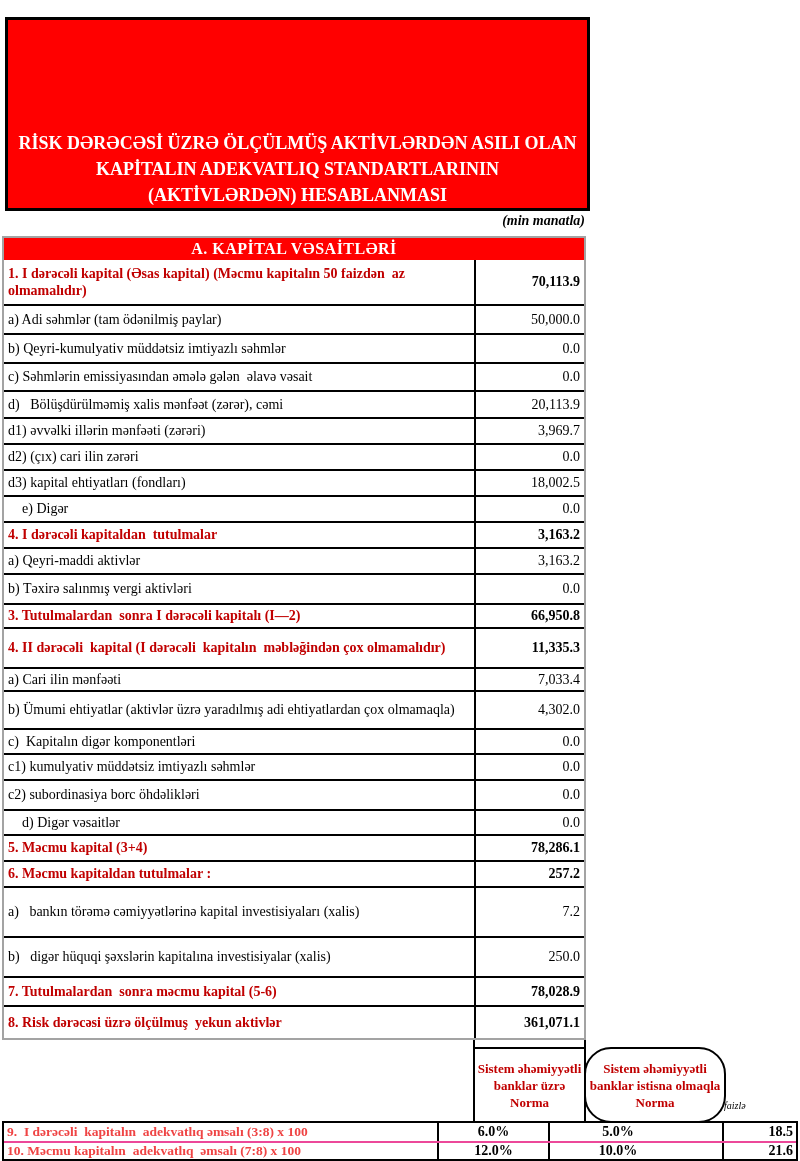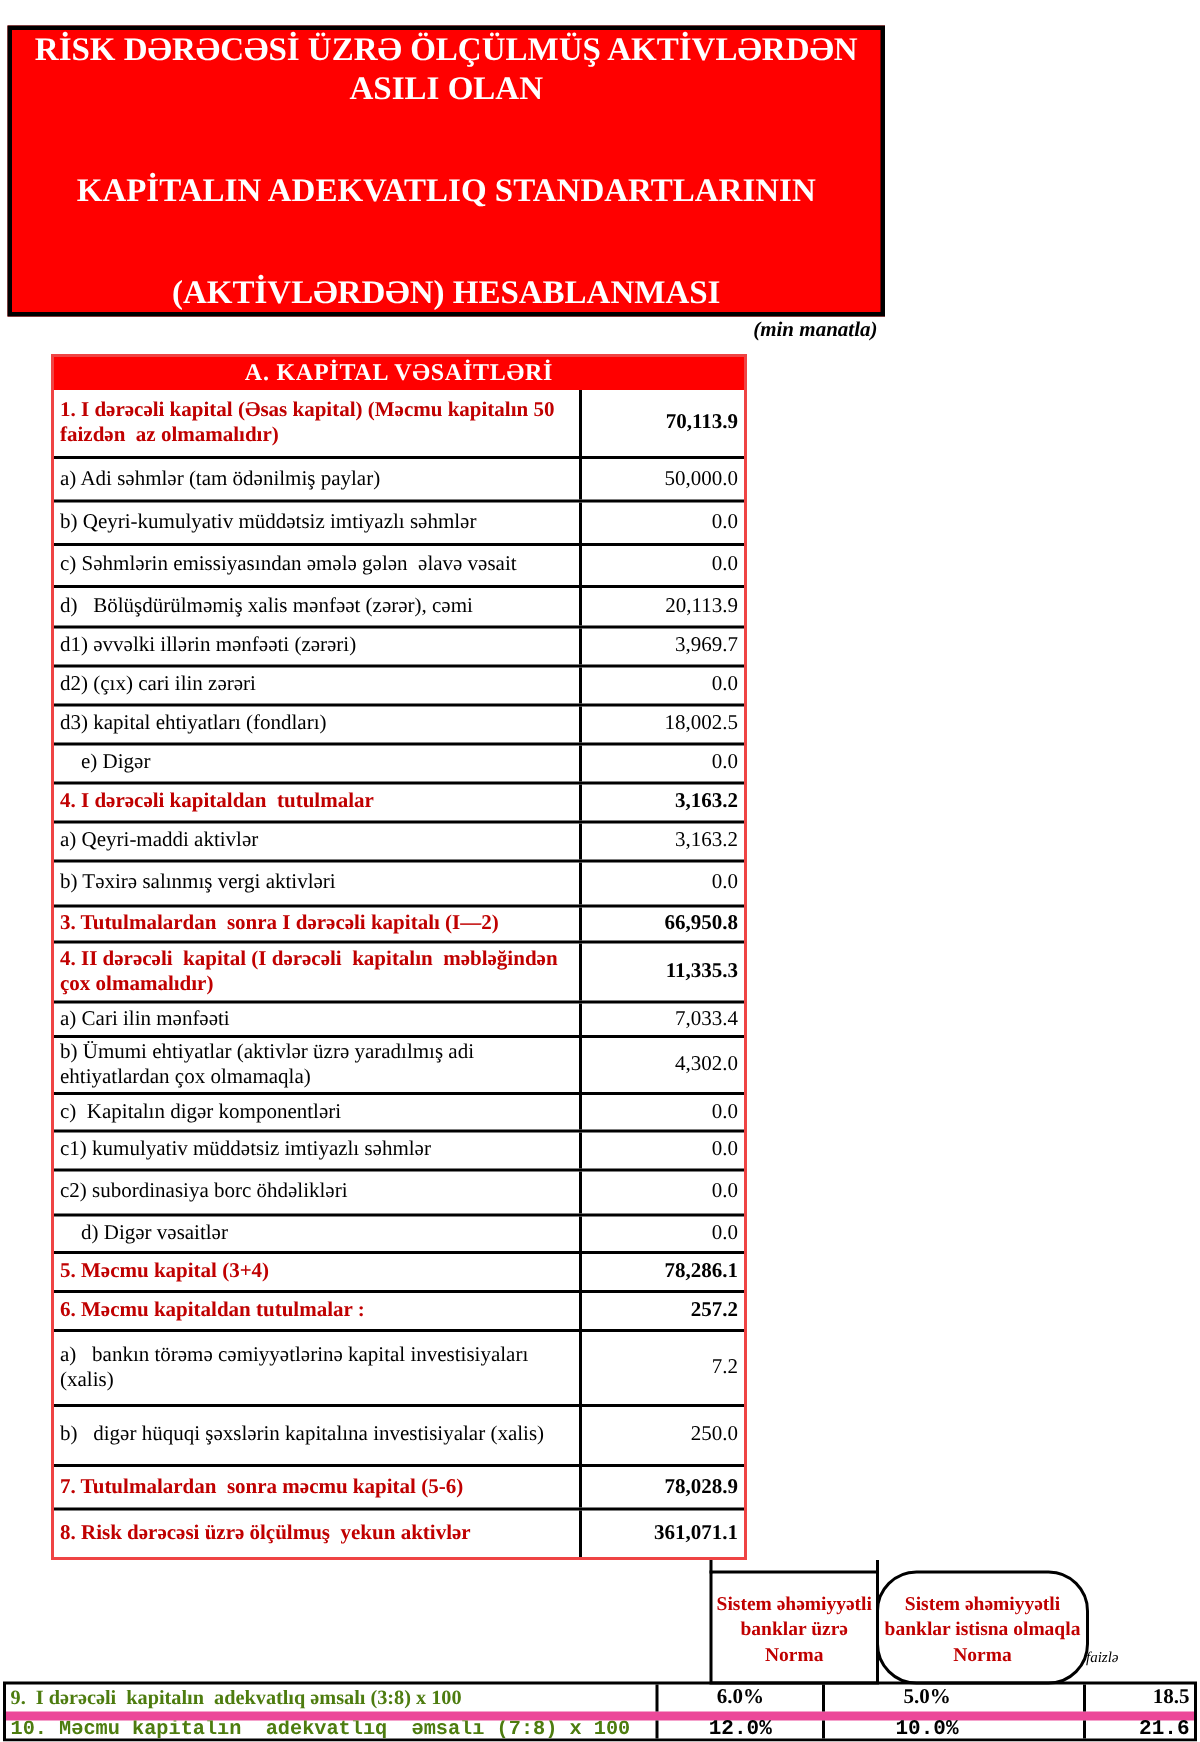--- a/index.html
+++ b/index.html
@@ -8,35 +8,35 @@
     width:800px; height:1161px; position:relative;
     font-family:"Liberation Serif", serif;
     color:#000;
   }
   .page { position:absolute; inset:0; width:800px; height:1161px; }
 
   
   .title-box{
     position:absolute; left:5px; top:17px; width:585px; height:194px;
     background:#FF0000; border:3px solid #000;
-    display:flex; flex-direction:column; justify-content:space-between; align-items:center;
-    color:#ffffff; font-weight:bold; font-size:22px; line-height:26px;
+    display:flex; flex-direction:column; justify-content:flex-end; align-items:center;
+    color:#ffffff; font-weight:bold; font-size:18px; line-height:26px;
     text-align:center; padding:0 6px;
   }
 
   
   .unit-note{
     position:absolute; left:5px; top:213px; width:580px;
     text-align:right; font-style:italic; font-weight:bold; font-size:14px;
   }
 
   
   .main-table{
-    position:absolute; left:2px; top:236px; width:464px;
-    border:2px solid #ef4444; background:#fff;margin-left:32px;
+    position:absolute; left:2px; top:236px; width:584px;
+    border:2px solid #a3a3a3; background:#fff;
   }
   .section-header{
     height:22px; background:#FF0000; color:#fff;
     font-weight:bold; font-size:16px; letter-spacing:.5px;
     display:flex; align-items:center; justify-content:center;
   }
   .trow{ display:flex; border-top:2px solid #000; }
   .trow .lbl{
     flex:1; display:flex; align-items:center;
     font-size:14px; line-height:1.22; padding:1px 4px;
@@ -60,24 +60,24 @@
     color:#C00000; font-weight:bold; font-size:13px; line-height:17px; padding:1px 2px;
   }
   .norm-hdr.h1{ left:471px; width:113px; height:76px; }
   .norm-hdr.h2{ left:582px; width:142px; height:76px;border-radius:27px; }
   .faizle{
     position:absolute; right:2px; top:60px; width:72px;
     font-style:italic; font-size:10px;
   }
   .bottom-rows{ position:absolute; left:0; top:81px; width:796px; border:2px solid #000; }
   .brow{ display:flex; height:18px; }
-  .brow + .brow{ border-top:6px solid #ec4899;font-family:Liberation Mono, monospace; }
+  .brow + .brow{ border-top:2px solid #ec4899; }
   .brow .blbl{
     flex:1; display:flex; align-items:center;
-    color:#4d7c0f; font-weight:bold; font-size:13.5px; padding:0 3px;
+    color:#ef4444; font-weight:bold; font-size:13.5px; padding:0 3px;
     white-space:pre-wrap; overflow:hidden;
   }
   .brow .bval{
     border-left:2px solid #000; display:flex; align-items:center;
     font-weight:bold; font-size:14px;
   }
   .brow .v1{ width:111px; justify-content:center; }
   .brow .v2{ width:138px; justify-content:center; }
   .brow .v3{ width:74px; justify-content:flex-end; padding-right:3px;margin-left:36px; }
 </style>

